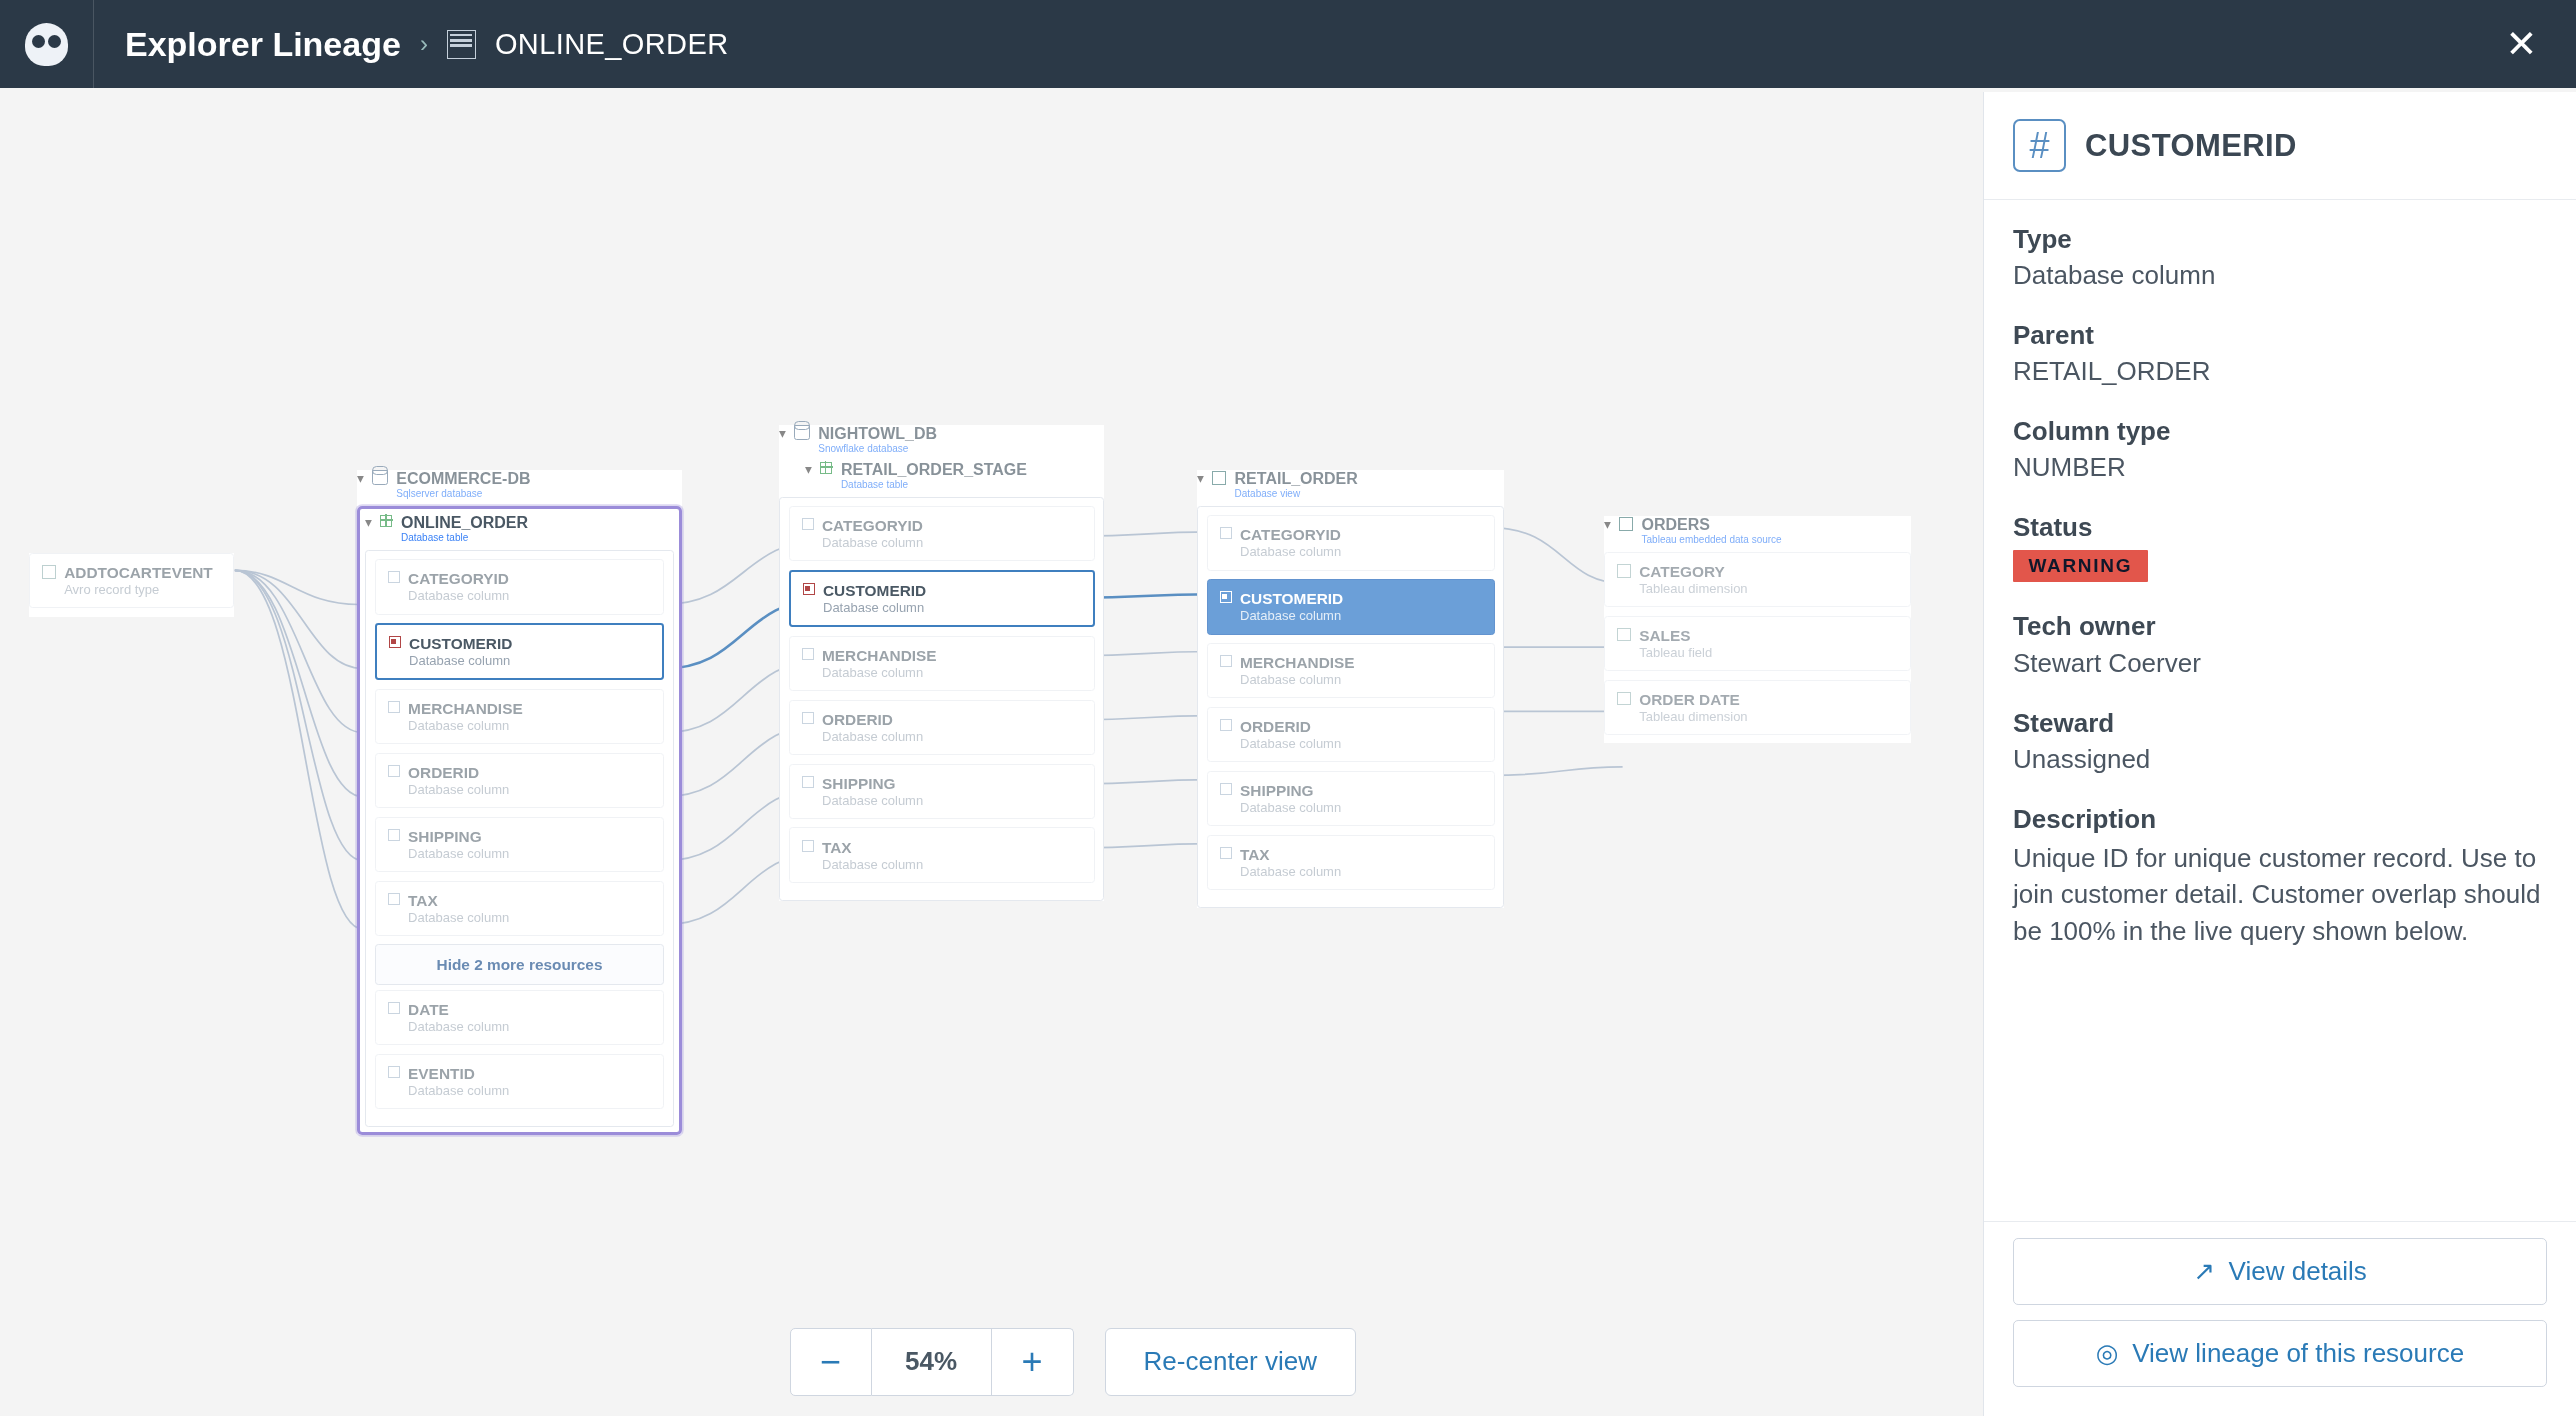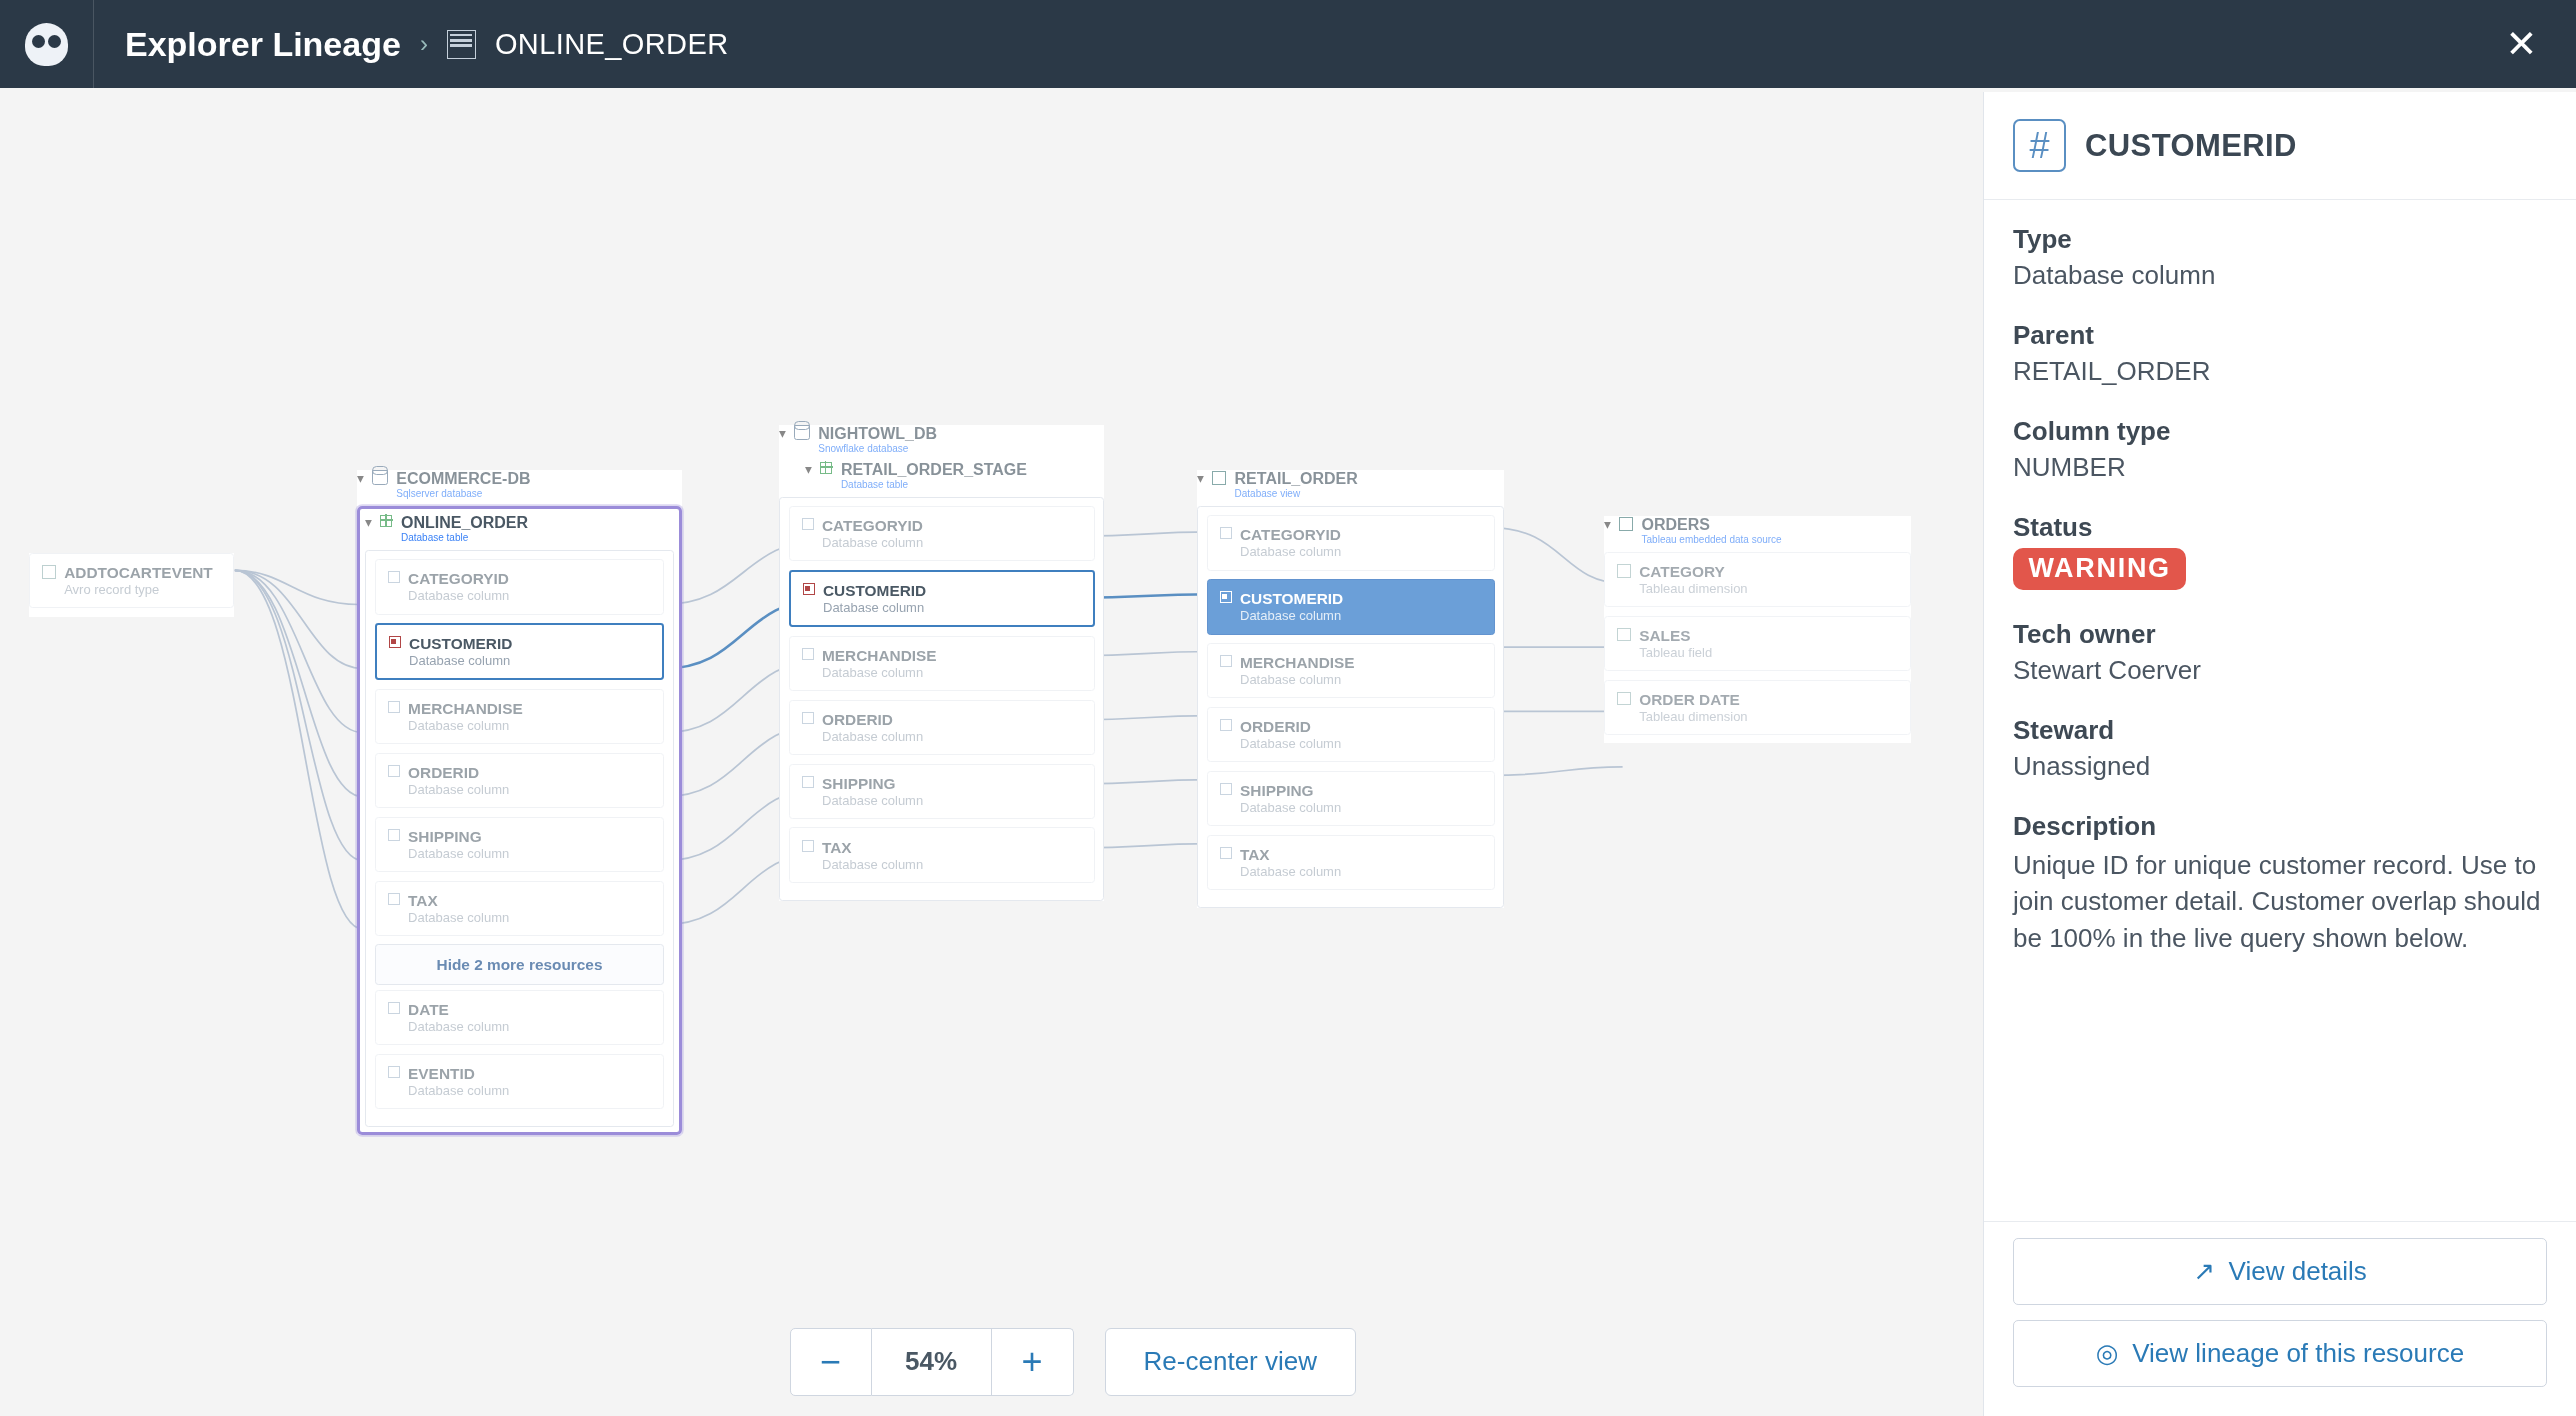--- a/index.html
+++ b/index.html
@@ -116,22 +116,22 @@
   }
   .hash-icon {
     width:53px;height:53px;border:2.6px solid #5a8fc2;border-radius:6.8px;color:#5a8fc2;font-size:36px;font-weight:400;display:flex;align-items:center;justify-content:center;
   }
   .side-head .name { font-size:31px;font-weight:800;color:#3b4753;letter-spacing:0.4px;}
   .side-body { padding:24px 29px; flex:1; overflow:auto; font-size:26px; color:#3e4954;}
   .kv { margin-bottom:29px;}
   .kv .k{font-weight:700;font-size:26px;color:#3e4954;margin-bottom:5.1px;}
   .kv .v{font-size:26px;color:#4b5662;}
   .warn-pill{
-    display:inline-block;background:#e2564b;color:#ffffff;font-weight:700;font-size:27px;
-    letter-spacing:1.7px;padding:5.1px 15.4px;border-radius:10px;
+    display:inline-block;background:#e2564b;color:#0f172a;font-weight:700;font-size:19px;
+    letter-spacing:1.7px;padding:5.1px 15.4px;border-radius:1px;
   }
   .side-foot{
     padding:15.4px 29px 29px 29px;border-top:1.7px solid #e8ebef;display:flex;flex-direction:column;gap:15.4px;
   }
   .side-btn{
     height:67px;border:1.7px solid #cfd6e0;border-radius:5.1px;background:#fff;color:#2a7ab6;
     font-size:26px;font-weight:500;display:flex;align-items:center;justify-content:center;gap:13.7px;cursor:pointer;
   }
   .side-btn .ic{font-size:26px;}
 </style>

